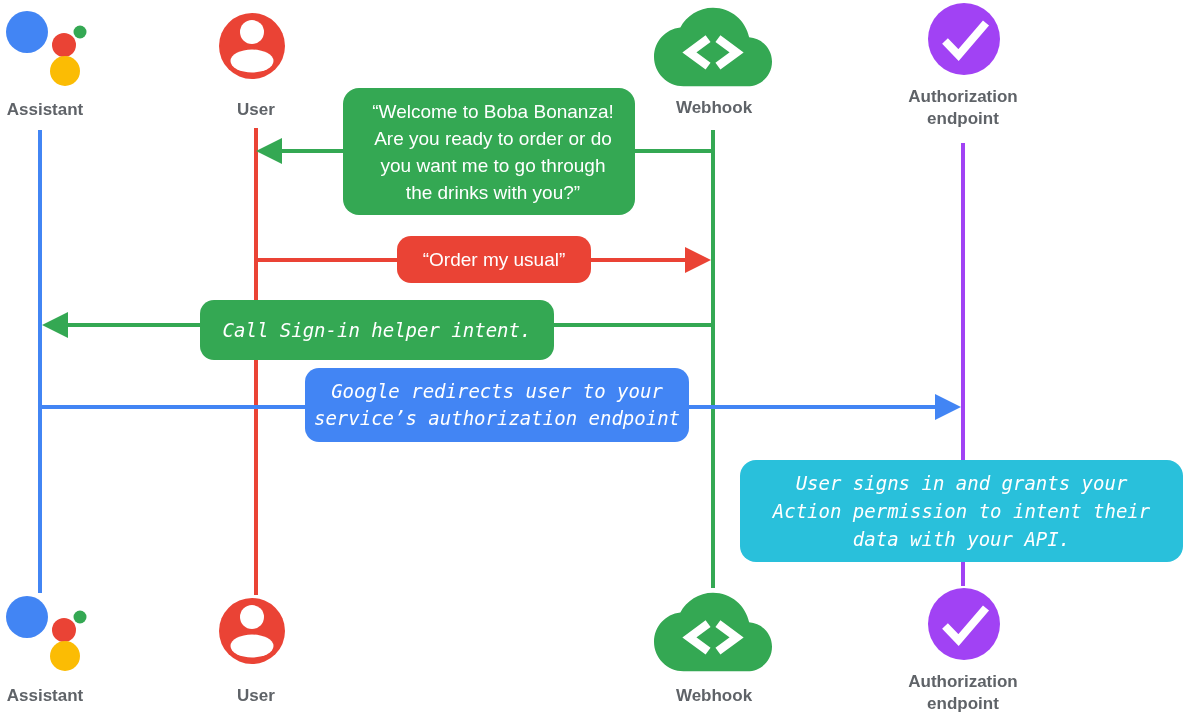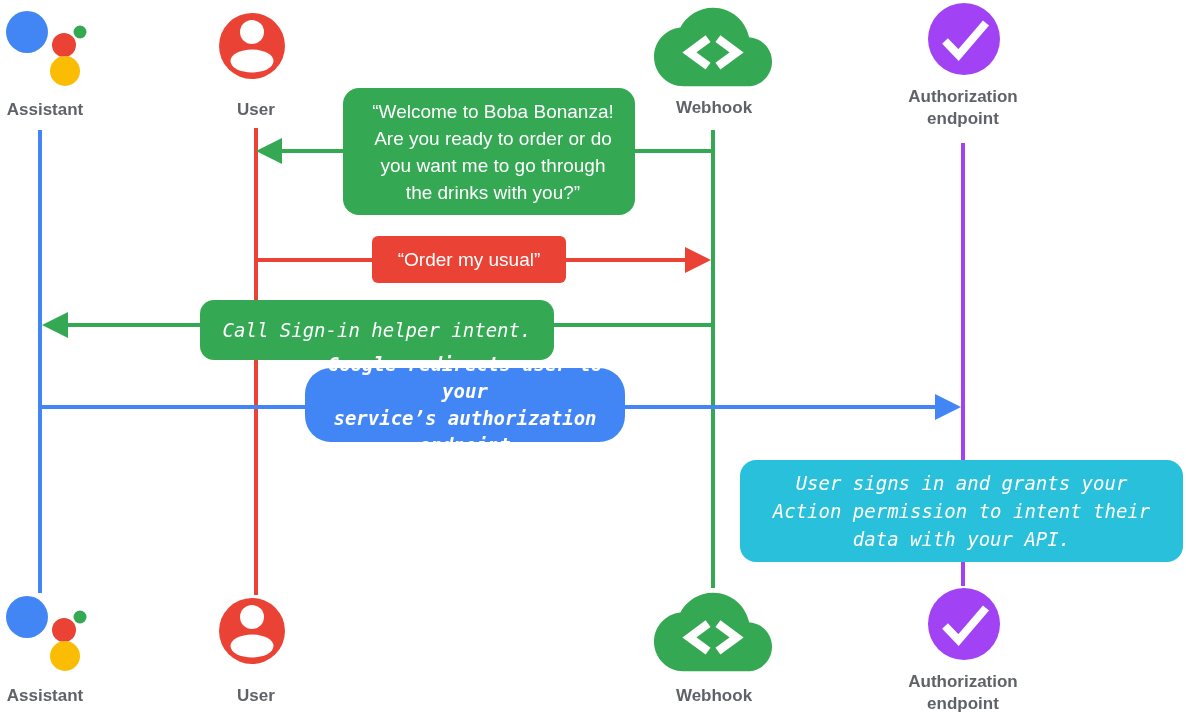--- a/index.html
+++ b/index.html
@@ -60,25 +60,25 @@
   <div class="head left green" style="left:42px;top:312px;"></div>
 
   <div class="hline blue" style="left:40px;top:405px;width:897px;"></div>
   <div class="head right blue" style="left:935px;top:394px;"></div>
 
   <div class="msg green speech" style="left:343px;top:88px;width:292px;height:127px;border-radius:16px;padding-left:8px;">“Welcome to Boba Bonanza!
 Are you ready to order or do
 you want me to go through
 the drinks with you?”</div>
 
-  <div class="msg red speech" style="left:372px;top:236px;width:194px;height:47px;border-radius:6px;">“Order my usual”</div>
+  <div class="msg red speech" style="left:397px;top:236px;width:194px;height:47px;border-radius:14px;">“Order my usual”</div>
 
   <div class="msg green system" style="left:200px;top:300px;width:354px;height:60px;border-radius:14px;">Call Sign-in helper intent.</div>
 
-  <div class="msg blue system" style="left:305px;top:368px;width:320px;height:74px;border-radius:26px;font-weight:bold;">Google redirects user to your
+  <div class="msg blue system" style="left:305px;top:368px;width:384px;height:74px;border-radius:14px;">Google redirects user to your
 service’s authorization endpoint</div>
 
   <div class="msg cyan system" style="left:740px;top:460px;width:443px;height:102px;border-radius:16px;line-height:28px;">User signs in and grants your
 Action permission to intent their
 data with your API.</div>
 
   <svg class="icon" style="left:2px;top:8px;" width="88" height="78" viewBox="0 0 88 78">
     <circle cx="25" cy="24" r="21" fill="#4285F4"></circle>
     <circle cx="78" cy="24" r="6.5" fill="#34A853"></circle>
     <circle cx="62" cy="37" r="12" fill="#EA4335"></circle>

